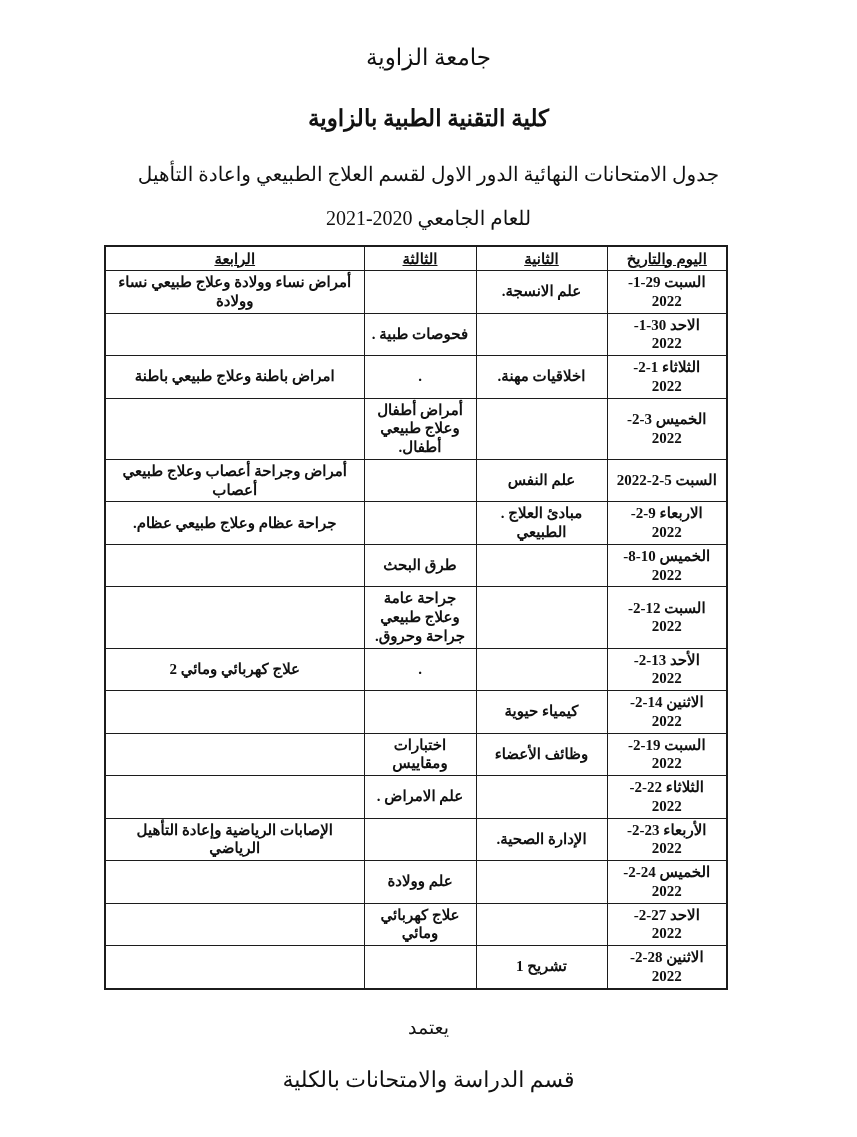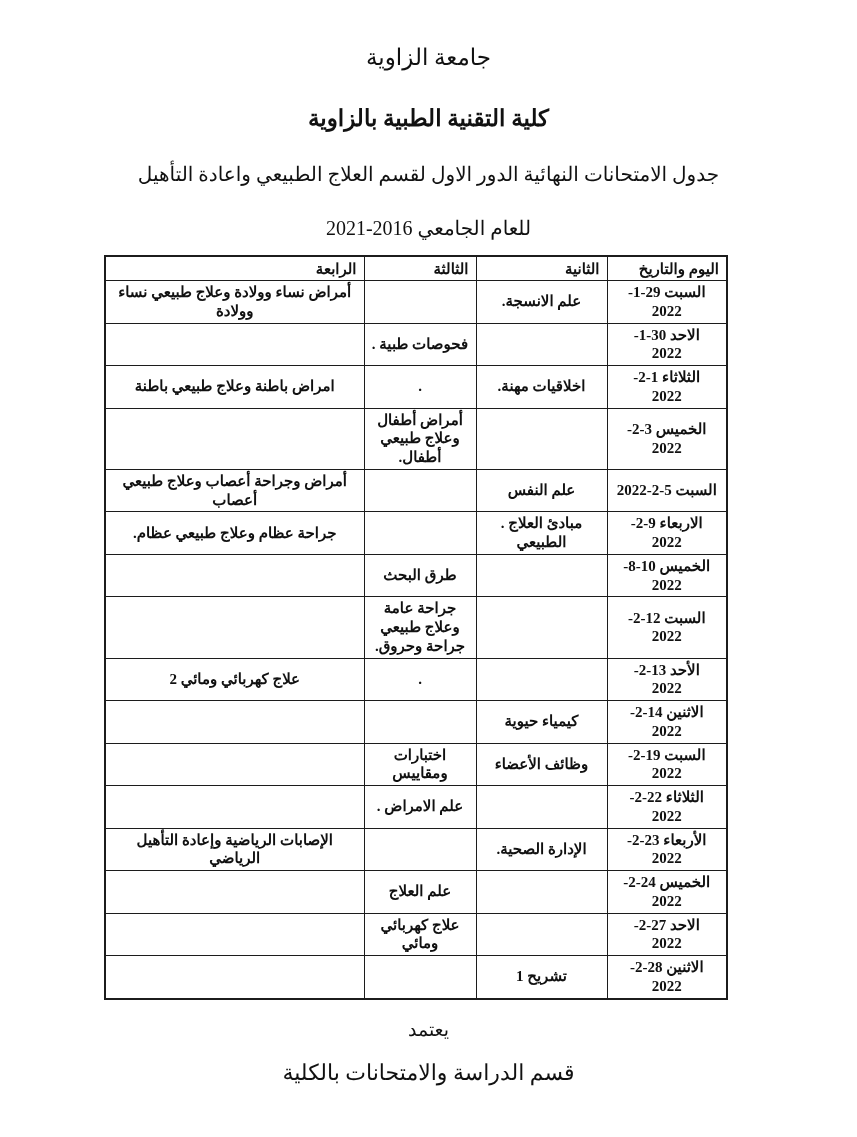--- a/index.html
+++ b/index.html
@@ -17,21 +17,21 @@
     overflow: hidden;
     direction: rtl;
   }
   .titles {
     padding-top: 44px;
     text-align: center;
   }
   .title-line { margin: 0 0 0 0; font-weight: 400; }
   .t1 { font-size: 23px; margin-bottom: 34px; }
   .t2 { font-size: 23px; margin-bottom: 30px; font-weight: bold; }
-  .t3 { font-size: 20px; margin-bottom: 30px; }
+  .t3 { font-size: 20px; margin-bottom: 20px; }
   .t4 { font-size: 20px; margin-bottom: 15px; }
 
   table.schedule {
     border-collapse: collapse;
     table-layout: fixed;
     width: 624px;
     margin-right: 106px; 
     margin-right: 0;
     position: relative;
     right: 0;
@@ -46,62 +46,63 @@
     margin-left: 0;
     padding-right: 129px; 
   }
   table.schedule, table.schedule td, table.schedule th {
     border: 1.5px solid #1c1c1c;
   }
   table.schedule { border: 2px solid #1c1c1c; }
   table.schedule th {
     font-size: 15px;
     font-weight: 700;
-    text-align: right;
+    text-align: center;
     padding: 1px 7px;
     height: 21px;
     vertical-align: middle;
+    text-decoration: underline;
   }
   table.schedule td {
     font-size: 15px;
     font-weight: 700;
     text-align: center;
     vertical-align: middle;
     padding: 2px 6px;
     white-space: pre-line;
     line-height: 1.25;
   }
   table.schedule tr { height: 41px; }
   table.schedule thead tr { height: 23px; }
 
   .footer {
     text-align: center;
   }
   .approval {
     font-size: 19px;
-    margin-top: 18px;
+    margin-top: 26px;
     margin-bottom: 0;
     font-weight: 400;
   }
   .department {
     font-size: 22px;
-    margin-top: 19px;
+    margin-top: 28px;
     font-weight: 400;
   }
 </style>
 </head>
 <body>
 
 <div class="page">
 
   <div class="titles">
     <p class="title-line t1">جامعة الزاوية</p>
     <p class="title-line t2">كلية التقنية الطبية بالزاوية</p>
     <p class="title-line t3">جدول الامتحانات النهائية الدور الاول لقسم العلاج الطبيعي واعادة التأهيل</p>
-    <p class="title-line t4">للعام الجامعي 2016-2021</p>
+    <p class="title-line t4">للعام الجامعي 2020-2021</p>
   </div>
 
   <div class="table-wrap">
     <table class="schedule">
       <colgroup>
         <col style="width:120px">
         <col style="width:131px">
         <col style="width:112px">
         <col style="width:259px">
       </colgroup>
@@ -210,21 +211,21 @@
 2022</td>
             <td>الإدارة الصحية.</td>
             <td></td>
             <td>الإصابات الرياضية وإعادة التأهيل
 الرياضي</td>
           </tr>
           <tr>
             <td>الخميس 24-2-
 2022</td>
             <td></td>
-            <td>علم العلاج</td>
+            <td>علم وولادة</td>
             <td></td>
           </tr>
           <tr>
             <td>الاحد 27-2-
 2022</td>
             <td></td>
             <td>علاج كهربائي
 ومائي</td>
             <td></td>
           </tr>

